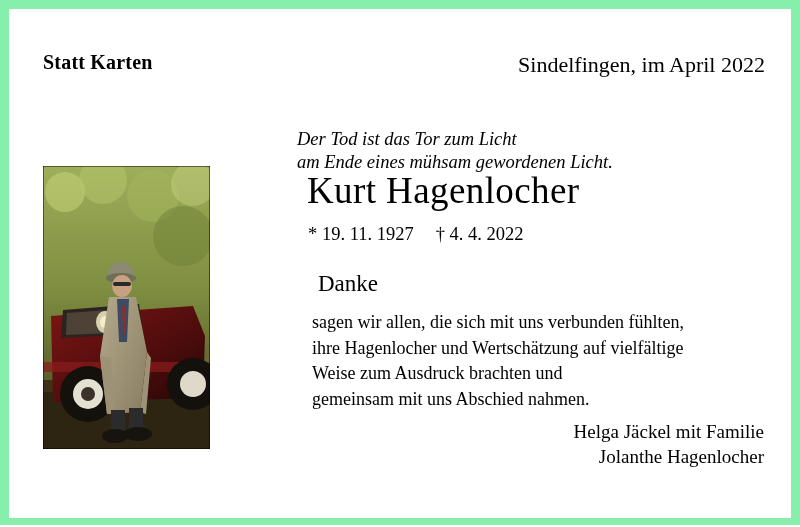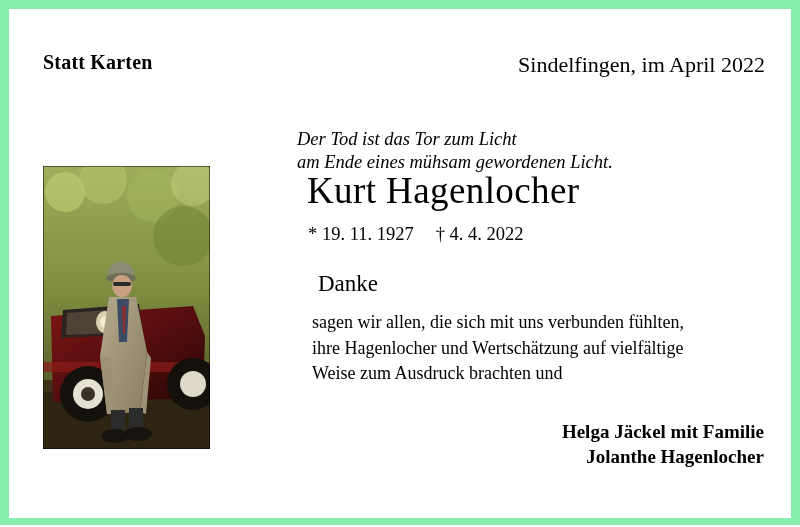--- a/index.html
+++ b/index.html
@@ -97,21 +97,21 @@
     left: 303px;
     top: 301px;
     font-size: 18px;
     line-height: 25.5px;
   }
   .signatures {
     position: absolute;
     right: 27px;
     top: 410px;
     font-size: 19px;
-    font-weight: bold;
+    font-weight: normal;
     line-height: 25px;
     text-align: right;
   }
 </style>
 </head>
 <body>
 
 <div class="page">
   <div class="inner">
 
@@ -182,20 +182,21 @@
     <div class="dates">
       <span>* 19. 11. 1927</span><span class="gap"></span><span>† 4. 4. 2022</span>
     </div>
 
     <div class="danke">Danke</div>
 
     <div class="body-text">
       <div>sagen wir allen, die sich mit uns verbunden fühlten,</div>
       <div>ihre Hagenlocher und Wertschätzung auf vielfältige</div>
       <div>Weise zum Ausdruck brachten und</div>
+      <div>gemeinsam mit uns Abschied nahmen.</div>
     </div>
 
     <div class="signatures">
       <div>Helga Jäckel mit Familie</div>
       <div>Jolanthe Hagenlocher</div>
     </div>
 
   </div>
 </div>
 

